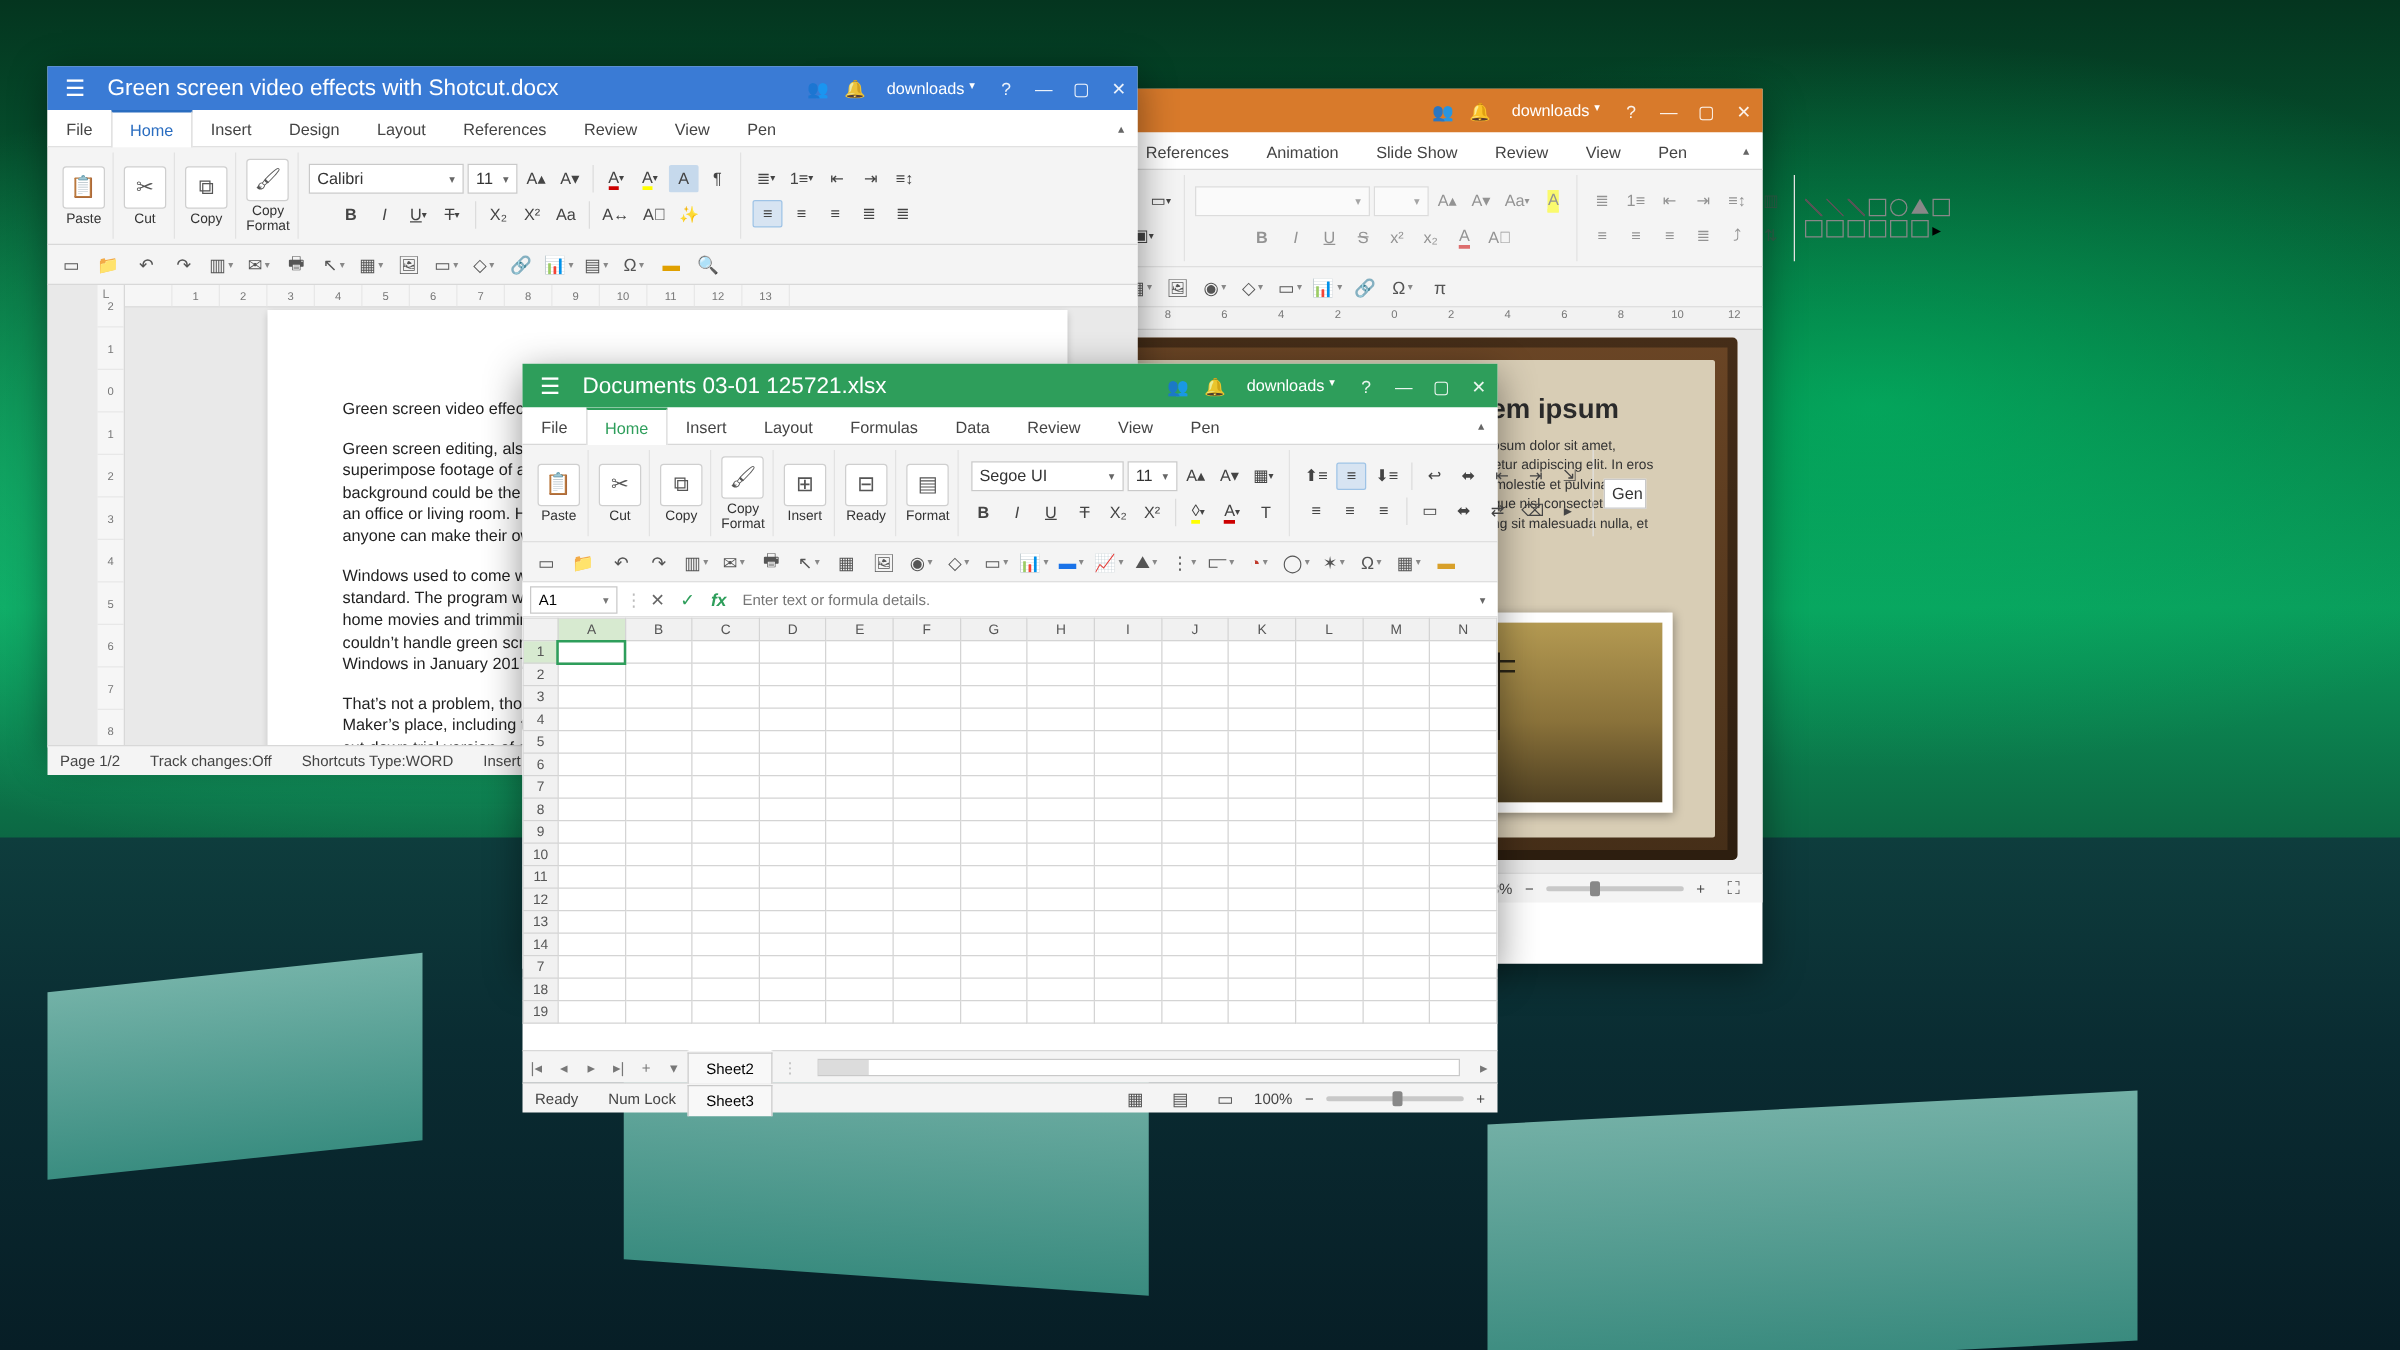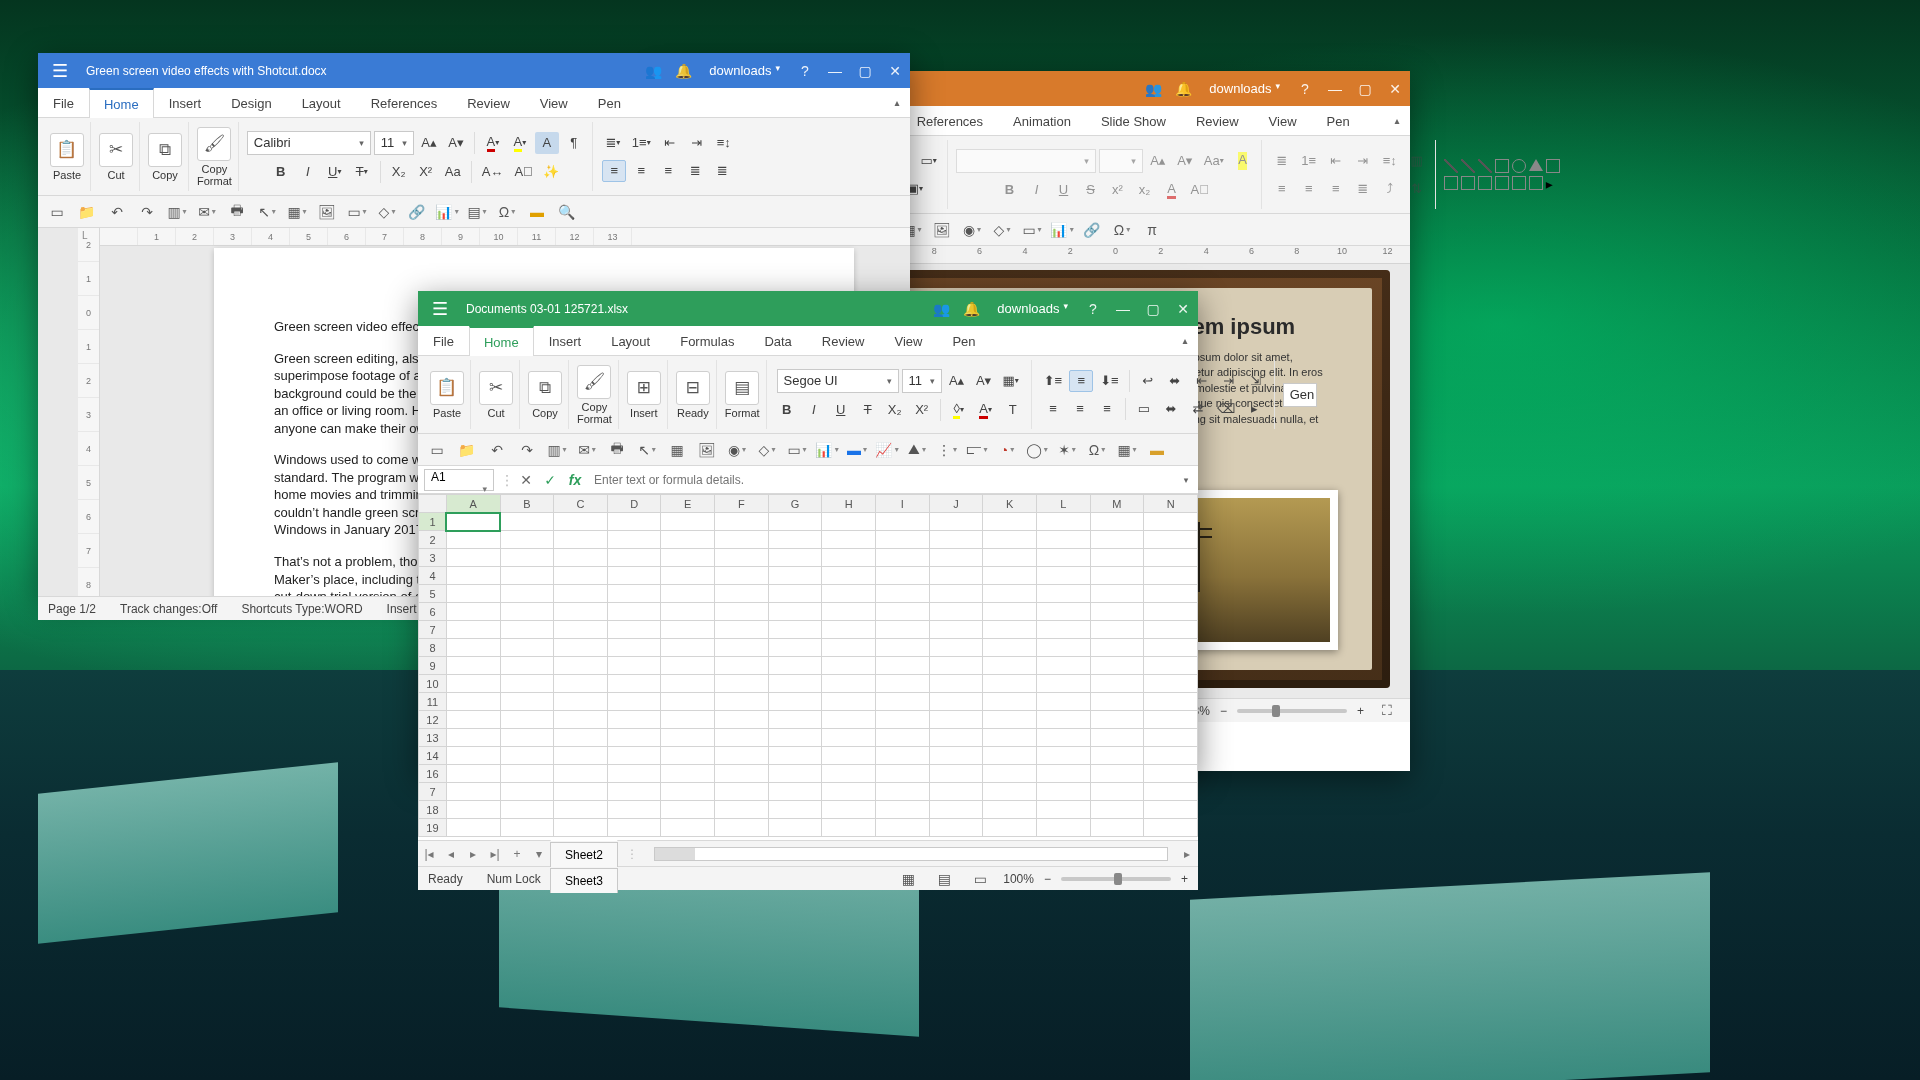--- a/index.html
+++ b/index.html
@@ -20,21 +20,21 @@
 #wallpaper .ridge { position:absolute; height:120px; width:110%; left:-5%; top:60%;
   background: linear-gradient(90deg,#022 0%, #0a4d3e 20%, #033 40%, #0b5a48 60%, #022 80%, #0a4d3e 100%);
   clip-path: polygon(0 60%, 6% 30%, 12% 55%, 20% 20%, 28% 60%, 36% 25%, 44% 55%, 52% 18%, 60% 60%, 68% 28%, 76% 55%, 84% 22%, 92% 58%, 100% 30%, 100% 100%, 0 100%);
 }
 #wallpaper .ice { position:absolute; background: linear-gradient(#9fe9d8,#4fb9a4); opacity:.7; }
 
 
 .win { position:absolute; background:#fff; box-shadow: 0 8px 30px rgba(0,0,0,.45); font-size:14px; }
 .titlebar { height:35px; color:#fff; display:flex; align-items:center; }
 .titlebar .ham { width:44px; text-align:center; font-size:18px; cursor:pointer; }
-.titlebar .title { flex:0 0 auto; padding-left:4px; font-size:12px; }
+.titlebar .title { flex:0 0 auto; padding-left:4px; font-size:18px; }
 .titlebar .spacer { flex:1; }
 .titlebar .tbtn { width:30px; height:35px; display:flex; align-items:center; justify-content:center; cursor:pointer; opacity:.9; }
 .titlebar .downloads { padding:0 10px; font-size:13px; cursor:pointer; display:flex; align-items:flex-start; gap:4px; }
 .titlebar .downloads .caret { font-size:9px; }
 .tabs { height:30px; background:#fff; border-bottom:1px solid #d8d8d8; display:flex; align-items:stretch; }
 .tabs .tab { padding:0 14px; display:flex; align-items:center; font-size:13px; color:#444; cursor:pointer; border:1px solid transparent; border-bottom:none; }
 .tabs .tab.active { border-color:#d8d8d8; border-top:2px solid var(--accent); background:#fff; margin-bottom:-1px; }
 .tabs .collapse { margin-left:auto; width:26px; display:flex; align-items:center; justify-content:center; color:#666; cursor:pointer; font-size:10px; }
 .ribbon { background:#f4f4f4; border-bottom:1px solid #d8d8d8; display:flex; align-items:stretch; padding:4px 6px; gap:2px; }
 .rgrp { display:flex; flex-direction:column; align-items:center; justify-content:center; padding:2px 6px; border-right:1px solid #e2e2e2; }
@@ -92,21 +92,21 @@
 #pres .inner .photo2 { position:absolute; right:34px; bottom:20px; width:220px; height:160px; background:linear-gradient(#b49a52 0%, #8a723a 55%, #4f4022 100%); border:8px solid #fff; box-shadow:0 2px 8px rgba(0,0,0,.4);}
 #pres .inner .pole { position:absolute; right:130px; bottom:50px; width:2px; height:70px; background:#2a2416;}
 #pres .inner .pole::before,.pole::after{content:"";position:absolute;left:-12px;width:26px;height:2px;background:#2a2416;}
 #pres .inner .pole::before{top:6px;} #pres .inner .pole::after{top:14px;}
 
 
 #sheet { --accent:#2e9e5b; }
 #sheet .titlebar { background:#2e9e5b; }
 #sheet .tabs .tab.active { color:#2e9e5b; }
 #sheet .fxbar { height:28px; border-bottom:1px solid #d8d8d8; display:flex; align-items:center; background:#fff; }
-#sheet .namebox { width:70px; height:22px; border:1px solid #c9c9c9; margin:0 6px; display:flex; padding:0 6px; font-size:12px;flex-direction:column;}
+#sheet .namebox { width:70px; height:22px; border:1px solid #c9c9c9; margin:0 6px; display:flex; align-items:center; padding:0 6px; font-size:12px;}
 #sheet .namebox .dd{margin-left:auto;font-size:9px;color:#777;}
 #sheet .fxbtn { width:24px; text-align:center; color:#666; cursor:pointer; }
 #sheet .fxlabel { color:#2e9e5b; font-style:italic; font-weight:bold; width:26px; text-align:center;}
 #sheet .fxinput { flex:1; height:22px; border:none; outline:none; font-size:12px; color:#999; padding:0 6px;}
 #sheet .grid { position:relative; height:346px; overflow:hidden; background:#fff; }
 #sheet table { border-collapse:collapse; table-layout:fixed; }
 #sheet th,#sheet td { border:1px solid #d4d4d4; font-size:11px; color:#555; }
 #sheet thead th { background:#f1f1f1; height:18px; font-weight:normal; }
 #sheet tbody th { background:#f1f1f1; width:28px; font-weight:normal; }
 #sheet tbody td { height:18px; }
@@ -953,37 +953,20 @@
             <td></td>
             <td></td>
             <td></td>
             <td></td>
             <td></td>
             <td></td>
             <td></td>
             <td></td>
           </tr>
           <tr>
-            <th class="">16</th>
-            <td></td>
-            <td></td>
-            <td></td>
-            <td></td>
-            <td></td>
-            <td></td>
-            <td></td>
-            <td></td>
-            <td></td>
-            <td></td>
-            <td></td>
-            <td></td>
-            <td></td>
-            <td></td>
-          </tr>
-          <tr>
             <th class="">7</th>
             <td></td>
             <td></td>
             <td></td>
             <td></td>
             <td></td>
             <td></td>
             <td></td>
             <td></td>
             <td></td>

